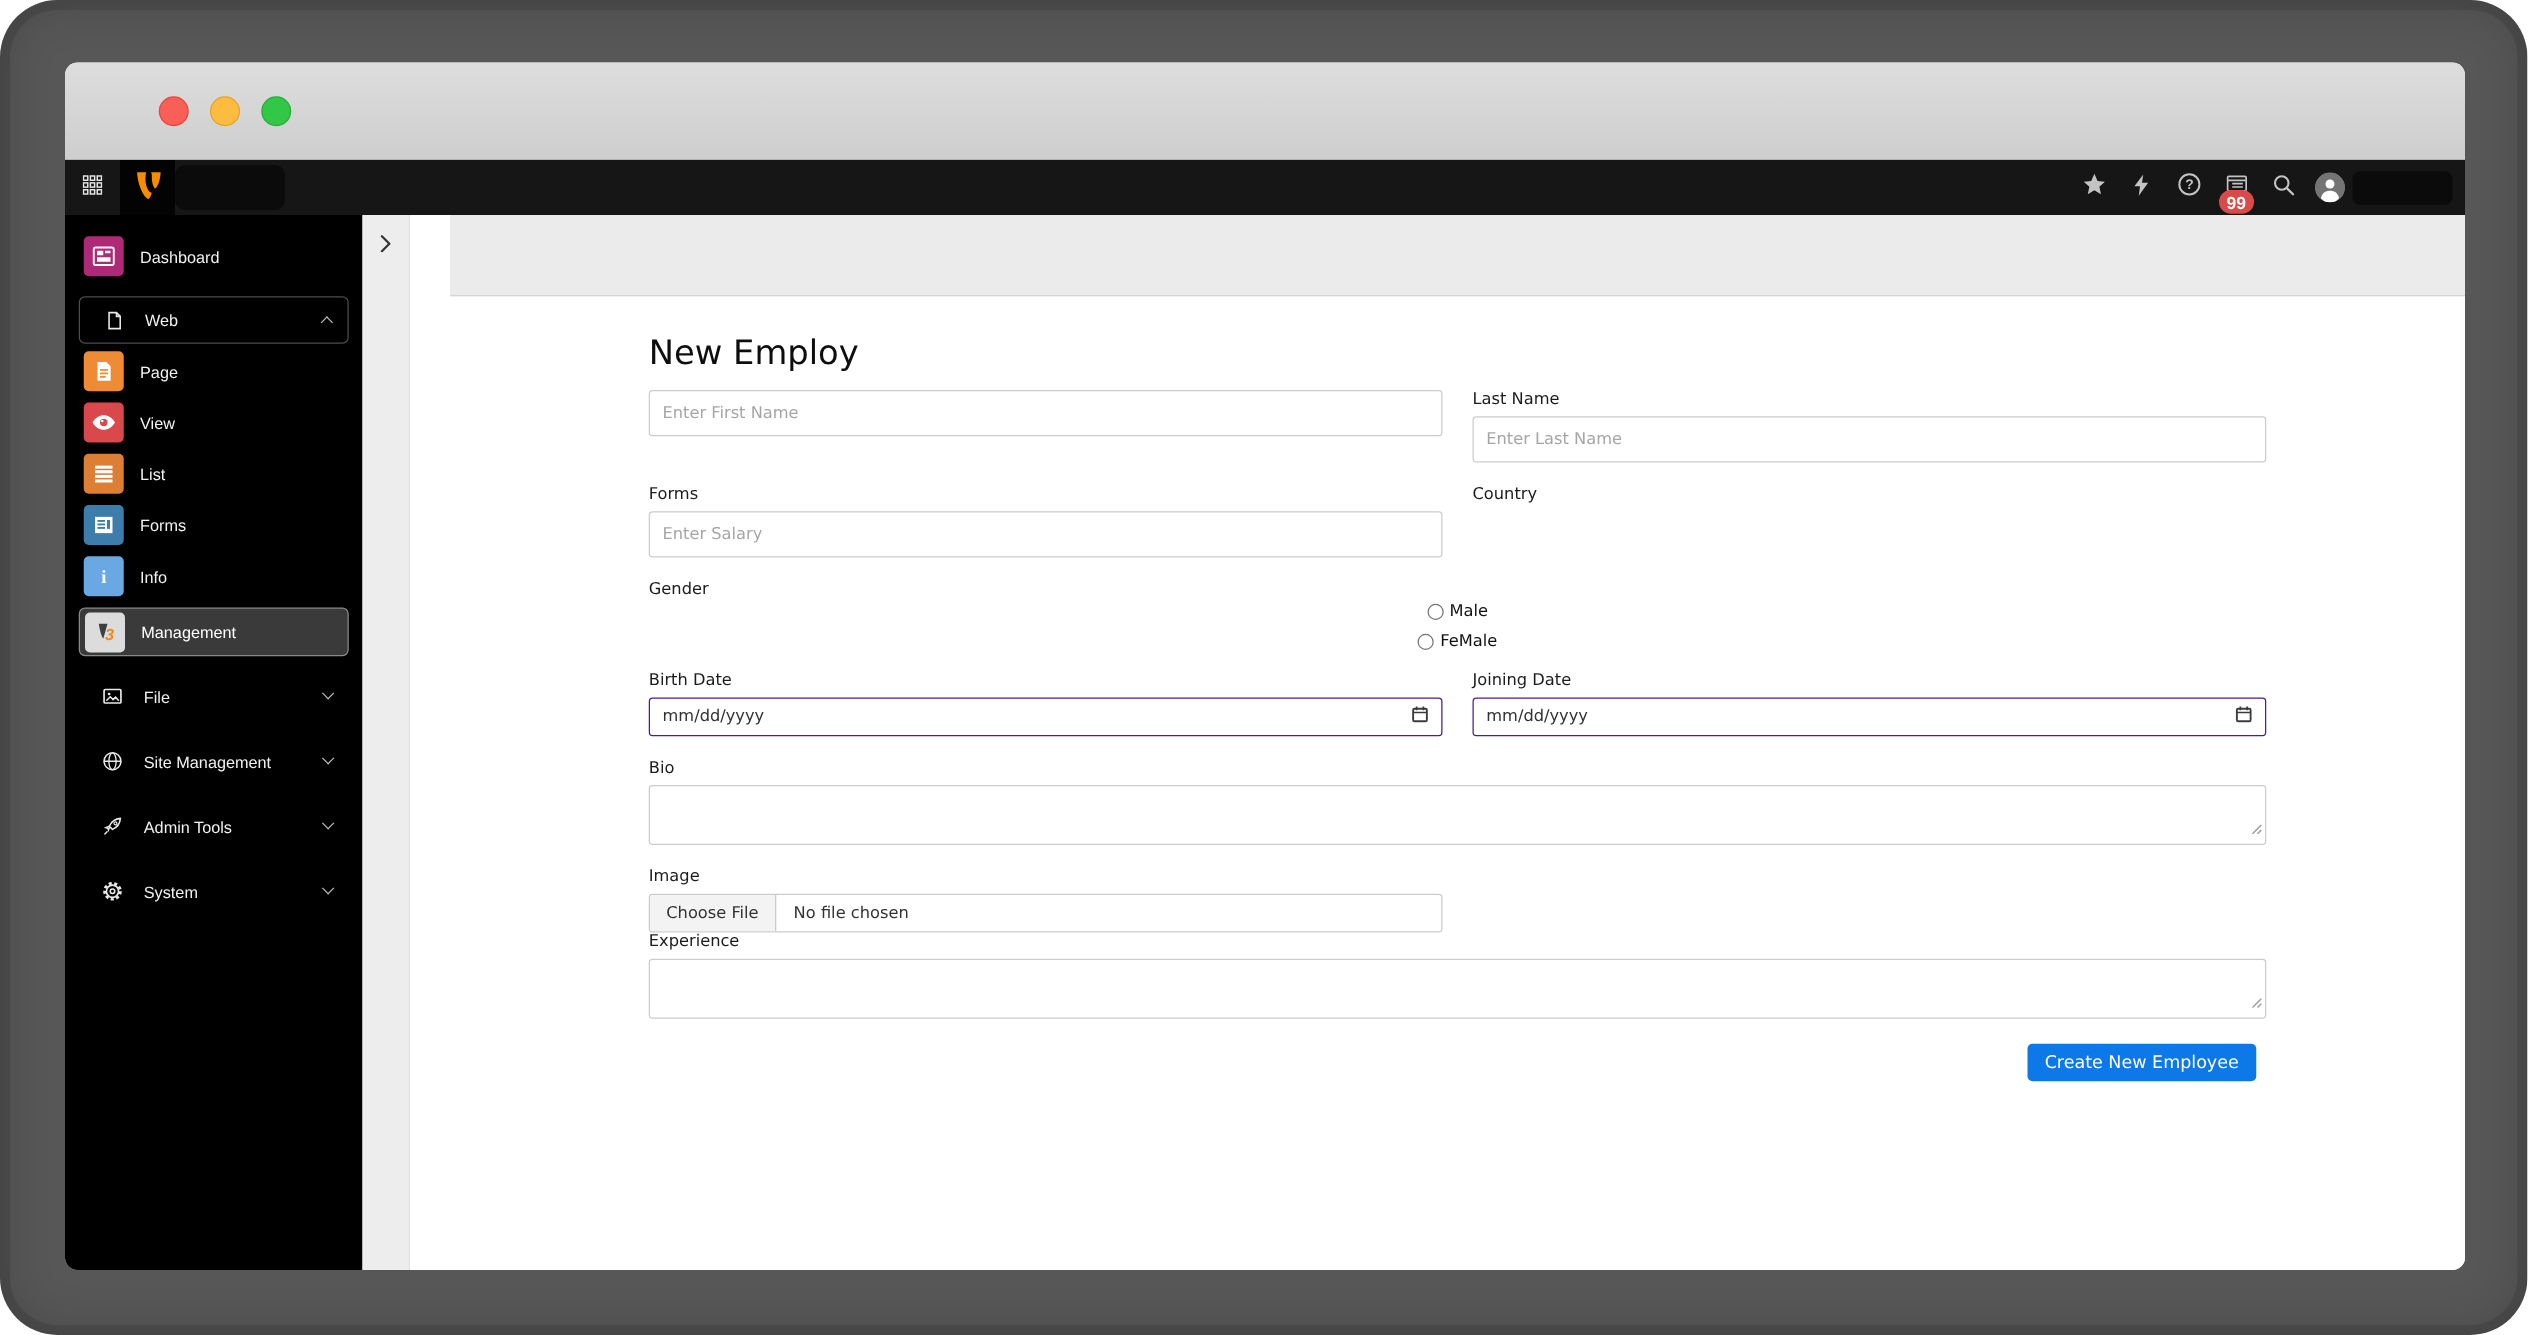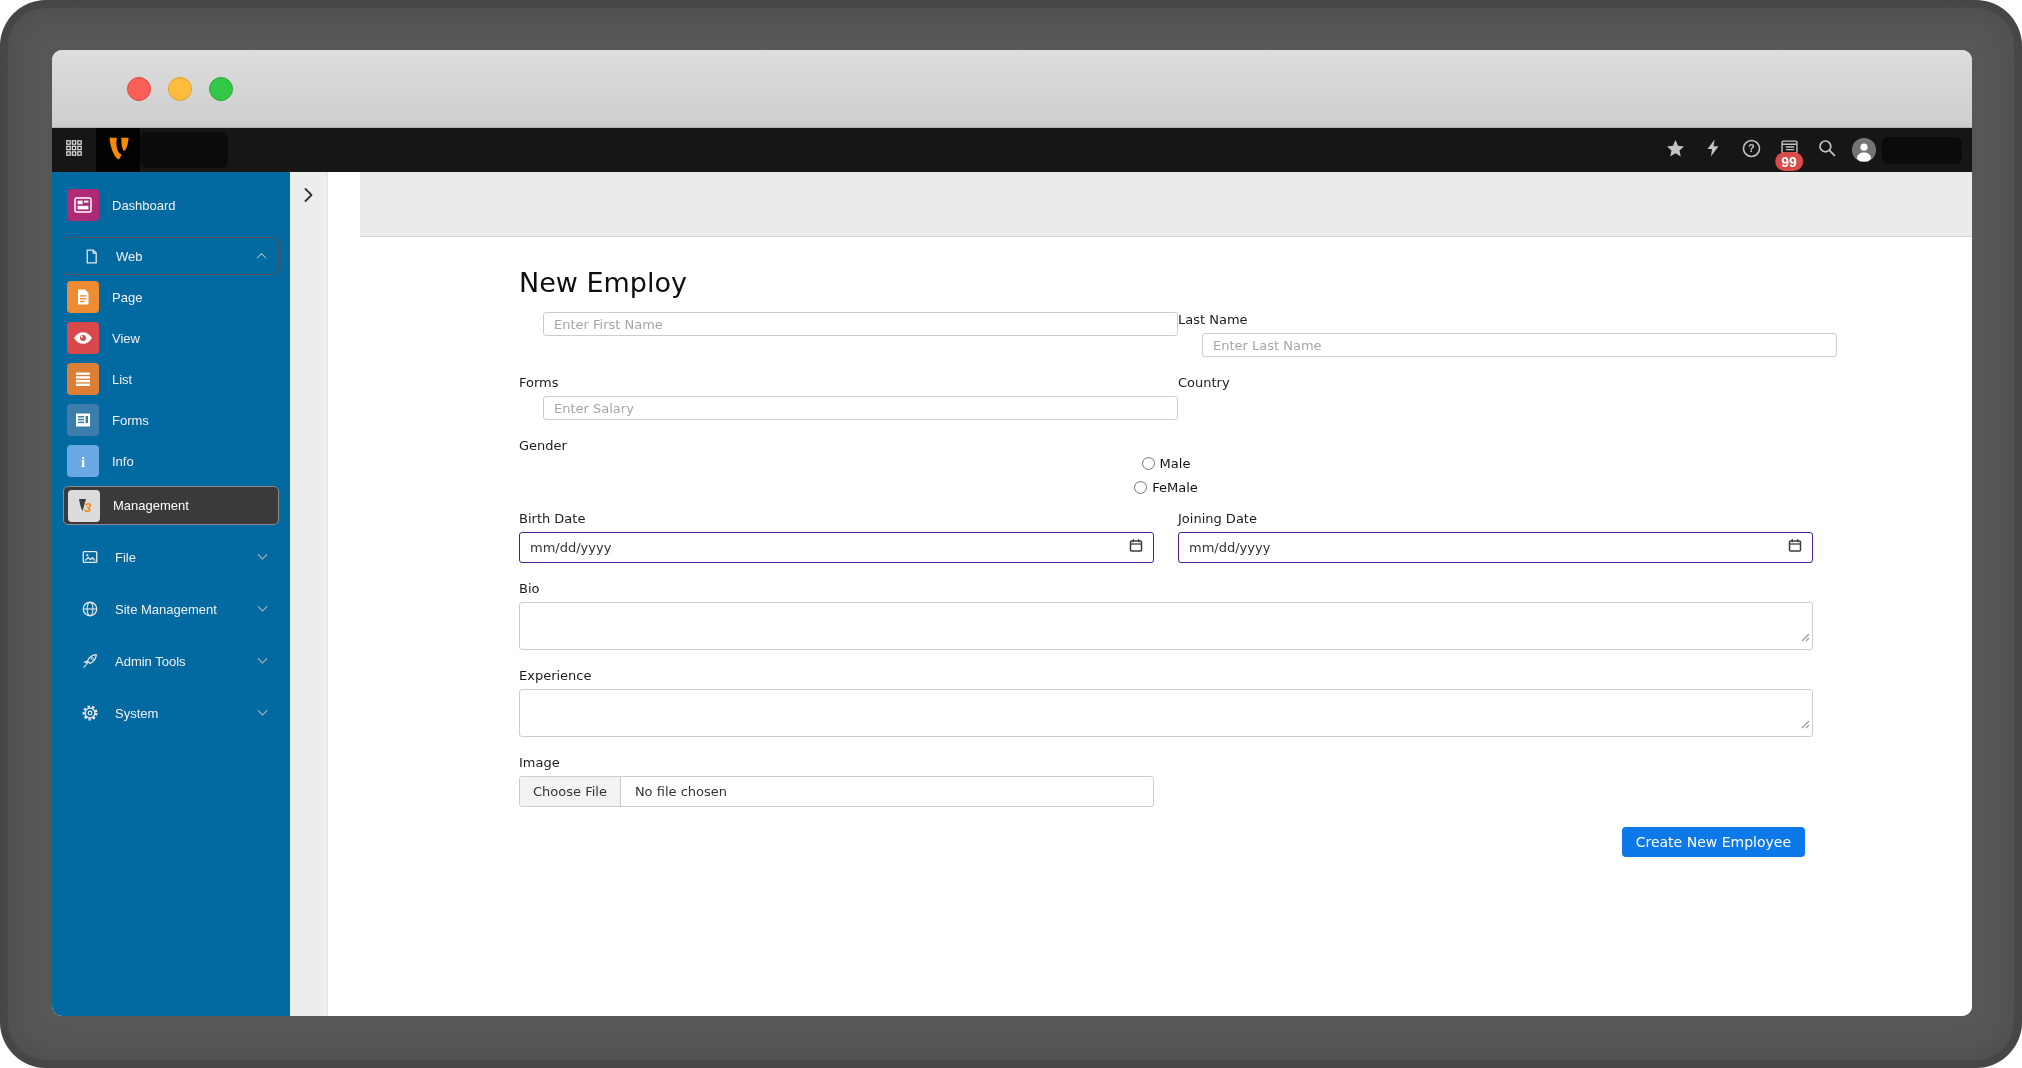--- a/index.html
+++ b/index.html
@@ -45,21 +45,21 @@
     background:#d94a4a; color:#fff; font-size:14px; font-weight:bold;
     padding:2.5px 6px; border-radius:10px; line-height:1; letter-spacing:0;
   }
   .avatar {
     width:24px; height:24px; border-radius:50%; background:#747474; overflow:hidden;
     margin:0 6px 0 6px; flex:0 0 24px; cursor:pointer;
   }
   .redacted-user { width:80px; height:27px; border-radius:6px; margin-right:10px; }
   
   .body-row { flex:1; display:flex; min-height:0; }
-  .sidebar { width:238px; flex:0 0 238px; background:#0369a1; padding-top:17px; }
+  .sidebar { width:238px; flex:0 0 238px; background:#000000; padding-top:17px; }
   .side-item { display:flex; align-items:center; height:32px; margin:0 11px 9px 15px; cursor:pointer; }
   .side-item .lbl, .group-lbl { color:#f1f1f1; font-size:13px; }
   .side-item .lbl { margin-left:13px; }
   .tile {
     width:32px; height:32px; border-radius:4px; flex:0 0 32px;
     display:flex; align-items:center; justify-content:center;
   }
   .mb16 { margin-bottom:16px; }
   .group-box {
     margin:0 11px 6px 11px; height:38px; border:1px solid #4d4d4d; border-radius:5px;
@@ -90,23 +90,23 @@
   .docheader { flex:0 0 65px; background:#ebebeb; border-bottom:1px solid #d5d5d5; }
   .main { flex:1; }
   .container { width:1294px; margin:30px auto 0; }
   .page-title { font-size:27px; font-weight:400; color:#0e0e0e; margin:0 0 14px 0; }
   
   .form { font-family:"DejaVu Sans", sans-serif; }
   .frow { display:flex; gap:24px; margin-bottom:18px; }
   .fcol { width:635px; flex:0 0 635px; }
   .flabel { display:block; font-size:13px; color:#1c1c1c; margin-bottom:6px; }
   .tinput {
-    width:100%; height:24px; border:1px solid #cccccc; border-radius:3px;
+    width:100%; height:37px; border:1px solid #cccccc; border-radius:3px;
     padding:0 10px; font-size:13px; font-family:"DejaVu Sans", sans-serif;
-    color:#0f172a; background:#fff; outline:none;margin-left:24px;
+    color:#0f172a; background:#fff; outline:none;
   }
   .tinput::placeholder { color:#a6a6a6; }
   .gender-block { margin-bottom:16px; }
   .gender-block .flabel { margin-bottom:3px; }
   .radios { display:flex; align-items:center; gap:9px; font-size:13px; color:#111;flex-direction:column; }
   .radio-opt { display:flex; align-items:center; cursor:pointer; }
   .radio-circle {
     width:13px; height:13px; border:1px solid #757575; border-radius:50%;
     background:#fff; margin-right:5px; flex:0 0 13px;
   }
@@ -464,41 +464,41 @@
                 <textarea class="ta" style=""></textarea>
                 <span class="resize-h">
                   <svg width="10" height="10" viewBox="0 0 10 10">
                     <line x1="2" y1="9" x2="9" y2="2" stroke="#9a9a9a" stroke-width="1.2"></line>
                     <line x1="6" y1="9" x2="9" y2="6" stroke="#9a9a9a" stroke-width="1.2"></line>
                   </svg>
                 </span>
               </div>
             </div>
 
+            <div>
+              <label class="flabel">Image</label>
+              <div class="filefield">
+                <button class="choose-btn">Choose File</button>
+                <span class="file-status">No file chosen</span>
+              </div>
+            </div>
+
             <div style="margin-bottom:18px;">
               <label class="flabel">Experience</label>
               <div class="ta-wrap">
                 <textarea class="ta" style=""></textarea>
                 <span class="resize-h">
                   <svg width="10" height="10" viewBox="0 0 10 10">
                     <line x1="2" y1="9" x2="9" y2="2" stroke="#9a9a9a" stroke-width="1.2"></line>
                     <line x1="6" y1="9" x2="9" y2="6" stroke="#9a9a9a" stroke-width="1.2"></line>
                   </svg>
                 </span>
               </div>
             </div>
 
-            <div>
-              <label class="flabel">Image</label>
-              <div class="filefield">
-                <button class="choose-btn">Choose File</button>
-                <span class="file-status">No file chosen</span>
-              </div>
-            </div>
-
             <div class="btn-row">
               <button class="primary-btn">Create New Employee</button>
             </div>
 
           </div>
         </div>
       </div>
 
     </div>
   </div>

